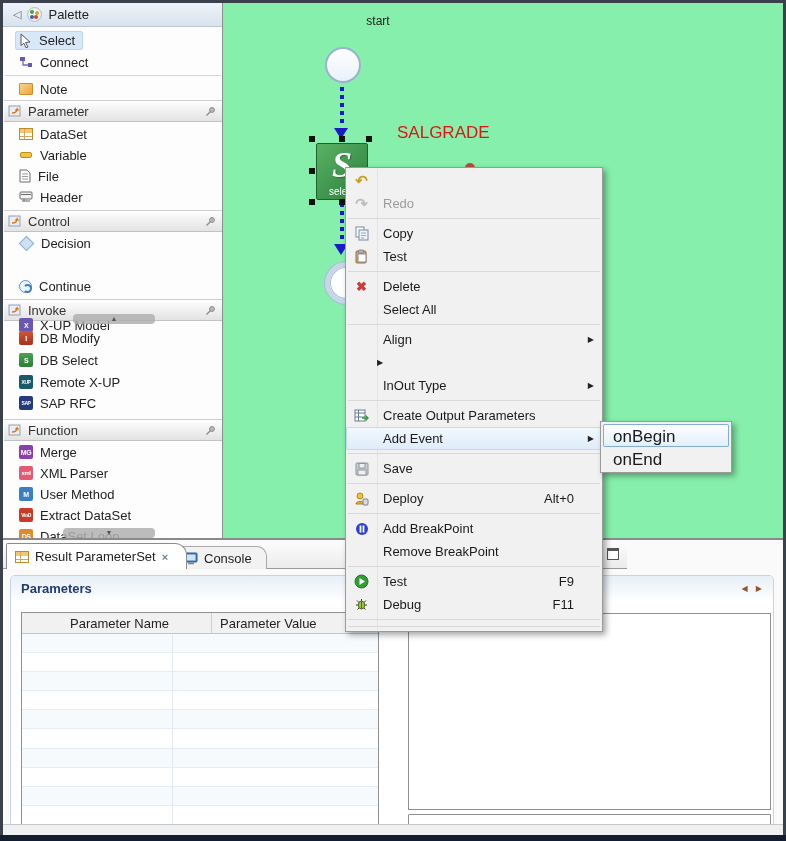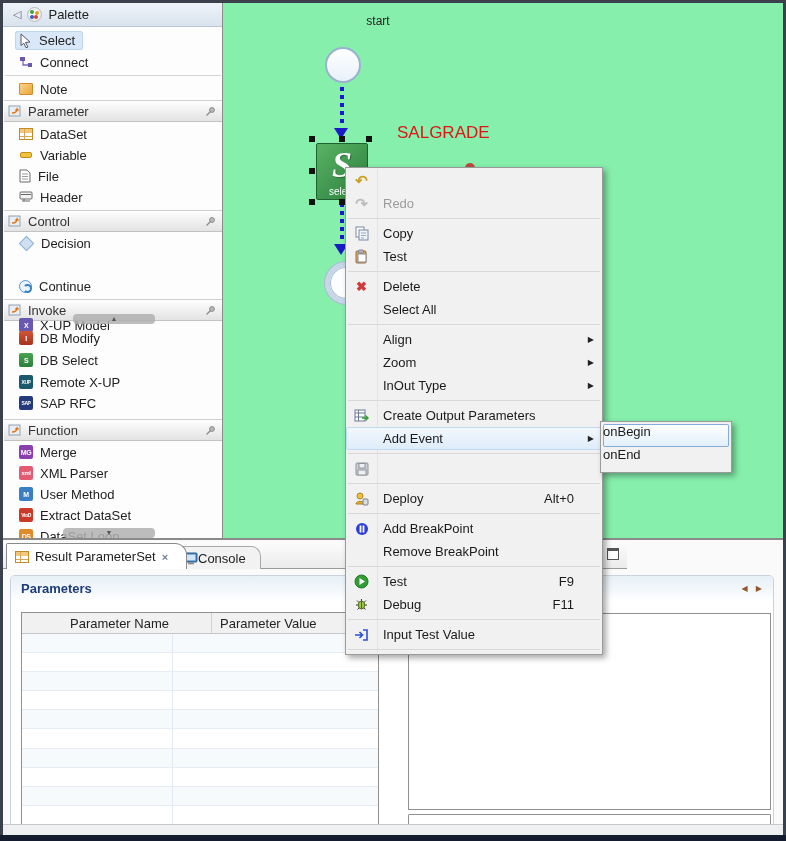--- a/index.html
+++ b/index.html
@@ -76,28 +76,28 @@
   .mlabel { flex:1; padding-left:6px; }
   .mshortcut { font-size:13px; padding-right:20px; }
   .marrow { font-size:8px; color:#222; }
   .msep { position:relative; height:7px; }
   .msep::after { content:''; position:absolute; left:2px; right:2px; top:3px; height:1px; background:#d8d8d8; }
   .g-undo { color:#c9a227; font-weight:bold; }
   .g-redo { color:#bdbdbd; font-weight:bold; }
   .g-del { color:#d03a3a; font-size:13px; font-weight:bold; }
 
   .submenu { position:absolute; left:597px; top:418px; width:132px; background:#f1f1f1; border:1px solid #9a9a9a; box-shadow:3px 3px 6px rgba(0,0,0,.35); z-index:21; padding:2px; }
-  .subrow { height:23px; display:flex; align-items:flex-start; padding-left:0; font-size:13px; color:#1a1a1a; border-radius:2px; }
+  .subrow { height:23px; display:flex; align-items:flex-end; padding-left:10px; font-size:17px; color:#1a1a1a; border-radius:2px; }
   .subrow.hl { background:linear-gradient(#fdfeff,#e1effb); box-shadow:inset 0 0 0 1px #85acd8; }
 
   
   .bottompanel { position:absolute; left:0; top:535px; width:780px; height:289px; background:#fafafa; border-top:2px solid #8a8a8a; }
   .tabbar { position:absolute; left:0; top:2px; width:624px; height:27px; background:linear-gradient(#fcfcfc,#ebebeb); border-bottom:1px solid #9a9a9a; }
   .tab-active { position:absolute; left:3px; top:1px; height:26px; background:#fff; border:1px solid #8a8a8a; border-bottom:none; border-radius:2px 12px 0 0; display:flex; align-items:center; gap:6px; padding:0 18px 0 8px; font-size:13px; color:#222; z-index:2; }
-  .tab-idle { position:absolute; left:172px; top:4px; height:23px; background:#f2f2f2; border:1px solid #a8a8a8; border-bottom:none; border-radius:2px 10px 0 0; display:flex; align-items:center; padding:0 14px 0 8px; font-size:13px; color:#222; }
+  .tab-idle { position:absolute; left:172px; top:4px; height:23px; background:#f2f2f2; border:1px solid #a8a8a8; border-bottom:none; border-radius:2px 10px 0 0; display:flex; align-items:center; gap:6px; padding:0 14px 0 8px; font-size:13px; color:#222; }
   .tab-close { font-size:11px; color:#6f7f93; font-weight:bold; cursor:default; }
   .grid-ico { width:14px; height:12px; border:1px solid #c08a28; background:linear-gradient(#f2c878 0 4px, #fff 4px); position:relative; flex:none; }
   .grid-ico::before { content:''; position:absolute; left:4px; top:0; bottom:0; width:1px; background:#d8a858; }
   .grid-ico::after { content:''; position:absolute; left:0; right:0; top:7px; height:1px; background:#d8a858; }
   .view-btns { position:absolute; right:8px; top:4px; display:flex; align-items:center; gap:9px; }
   .min-ico { width:11px; height:4px; border:1px solid #555; background:#ddd; margin-top:5px; }
   .max-ico { width:12px; height:12px; border:1px solid #555; border-top:3px solid #555; background:#fff; }
 
   .params-box { position:absolute; left:7px; top:35px; width:764px; height:251px; background:#fff; border:1px solid #c8d3df; border-radius:5px 5px 0 0; }
   .params-header { height:24px; background:linear-gradient(#e7eff7,#fdfeff); border-radius:5px 5px 0 0; display:flex; align-items:center; padding:0 8px 0 10px;text-align:right; }
@@ -415,21 +415,20 @@
       <span class="mlabel">Select All</span>
     </div>
     <div class="msep"></div>
     <div class="mrow">
       <span class="mico"></span>
       <span class="mlabel">Align</span>
       <span class="marrow">▶</span>
     </div>
     <div class="mrow">
       <span class="mico"></span>
-      <span class="mlabel">Zoom</span>
       <span class="marrow">▶</span>
     </div>
     <div class="mrow">
       <span class="mico"></span>
       <span class="mlabel">InOut Type</span>
       <span class="marrow">▶</span>
     </div>
     <div class="msep"></div>
     <div class="mrow">
       <span class="mico">
@@ -448,20 +447,21 @@
     </div>
     <div class="msep"></div>
     <div class="mrow">
       <span class="mico">
         <svg width="14" height="14" viewBox="0 0 14 14">
               <rect x="1" y="1" width="12" height="12" rx="1" fill="#c9ced4" stroke="#8f959c"></rect>
               <rect x="4" y="1.5" width="6" height="4.5" fill="#eef0f2" stroke="#8f959c"></rect>
               <rect x="3" y="8" width="8" height="5" fill="#eef0f2" stroke="#8f959c"></rect>
             </svg>
       </span>
+      <span class="mlabel">Save</span>
     </div>
     <div class="msep"></div>
     <div class="mrow">
       <span class="mico">
         <svg width="15" height="15" viewBox="0 0 15 15">
               <circle cx="6" cy="5" r="3" fill="#f0c040" stroke="#b08820"></circle>
               <path d="M2 13 C2 9.5 10 9.5 10 13 Z" fill="#e8b030" stroke="#a87c18"></path>
               <rect x="9" y="8" width="5" height="6" rx="1" fill="#d8dde4" stroke="#7a828c"></rect>
             </svg>
       </span>
@@ -499,29 +499,20 @@
         <svg width="15" height="15" viewBox="0 0 15 15">
               <path d="M7.5 2 V4 M3 3.5 L5 5.5 M12 3.5 L10 5.5 M2 8 H4.5 M13 8 H10.5 M3.5 12.5 L5.5 10.5 M11.5 12.5 L9.5 10.5" stroke="#3a3a3a"></path>
               <ellipse cx="7.5" cy="8" rx="3.2" ry="4" fill="#9ec84a" stroke="#4a6a1a"></ellipse>
               <path d="M7.5 4.5 V11.5" stroke="#4a6a1a"></path>
             </svg>
       </span>
       <span class="mlabel">Debug</span>
       <span class="mshortcut">F11</span>
     </div>
     <div class="msep"></div>
-    <div class="mrow">
-      <span class="mico">
-        <svg width="15" height="14" viewBox="0 0 15 14">
-              <path d="M1 7 H8 M5.5 4 L8.5 7 L5.5 10" fill="none" stroke="#2b4fd6" stroke-width="1.6"></path>
-              <path d="M9 2 H13 V12 H9" fill="none" stroke="#2b4fd6" stroke-width="1.6"></path>
-            </svg>
-      </span>
-      <span class="mlabel">Input Test Value</span>
-    </div>
     <div class="msep"></div>
   </div>
 
   <div class="submenu">
     <div class="subrow hl">
       <span>onBegin</span>
     </div>
     <div class="subrow">
       <span>onEnd</span>
     </div>

